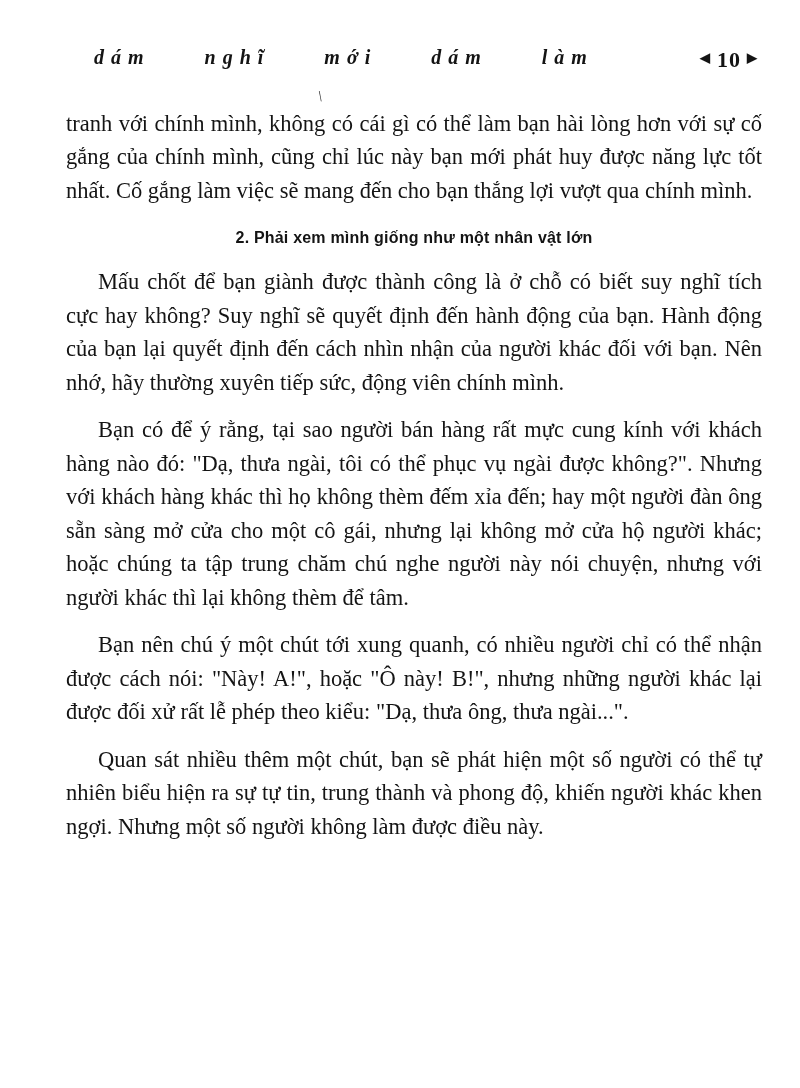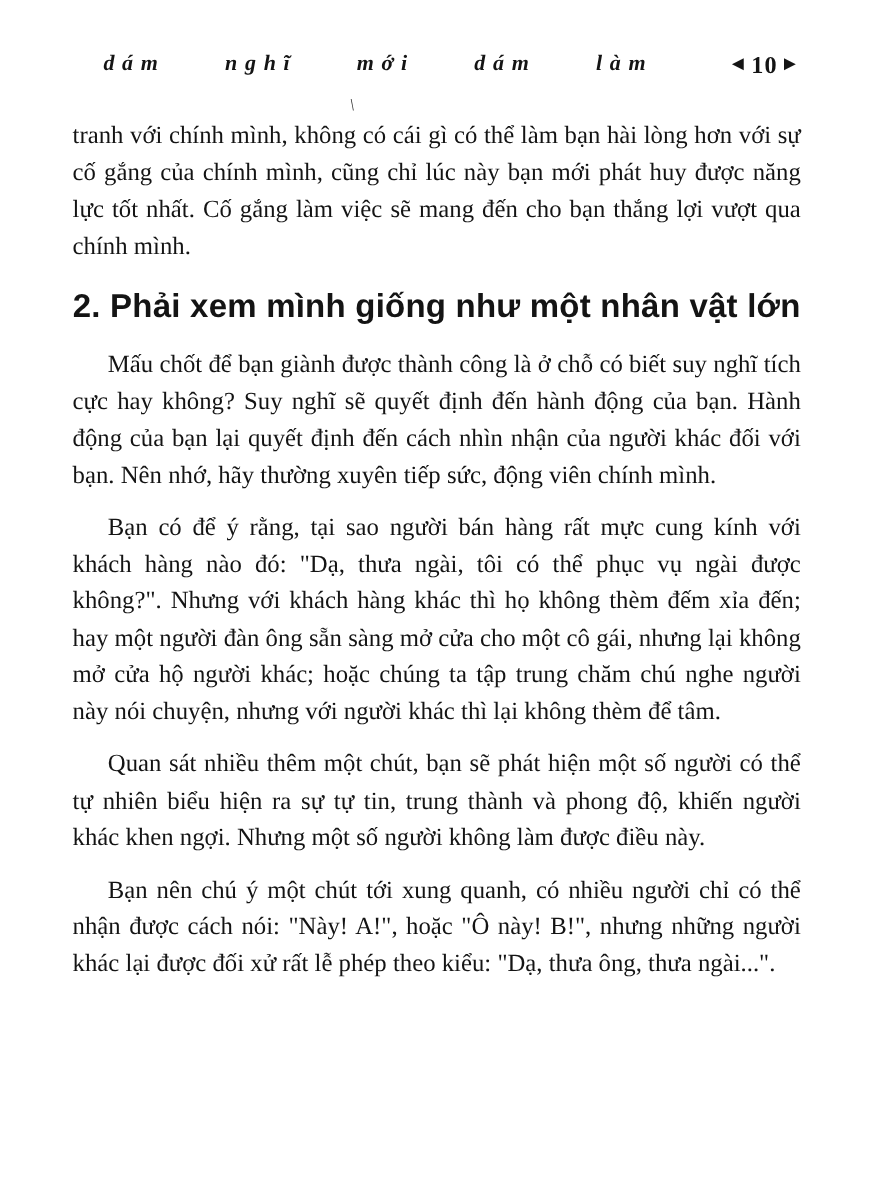--- a/index.html
+++ b/index.html
@@ -12,21 +12,21 @@
     height: 1088px;
     font-family: "Liberation Serif", serif;
     color: #141414;
     position: relative;
     overflow: hidden;
   }
   .page {
     box-sizing: border-box;
     width: 800px;
     height: 1088px;
-    padding: 46px 72px 20px 66px;
+    padding: 46px 38px 20px 66px;
   }
   
   .running-header {
     display: flex;
     align-items: baseline;
     justify-content: space-between;
     margin: 0 4px 6px 28px;
   }
   .header-title {
     font-style: italic;
@@ -69,21 +69,21 @@
     text-align: justify;
     text-indent: 32px;
     margin: 14px 0 12px 0;
   }
   .para.no-indent {
     text-indent: 0;
   }
   .section-heading {
     font-family: "Liberation Sans", sans-serif;
     font-weight: bold;
-    font-size: 30px;
+    font-size: 16px;
     text-align: center;
     letter-spacing: 0.2px;
     margin: 22px 0 18px 0;
   }
 </style>
 </head>
 <body>
 
 <div class="page">
 
@@ -101,19 +101,19 @@
   <div class="body-text">
 
     <p class="para no-indent">tranh với chính mình, không có cái gì có thể làm bạn hài lòng hơn với sự cố gắng của chính mình, cũng chỉ lúc này bạn mới phát huy được năng lực tốt nhất. Cố gắng làm việc sẽ mang đến cho bạn thắng lợi vượt qua chính mình.</p>
 
     <h2 class="section-heading">2. Phải xem mình giống như một nhân vật lớn</h2>
 
     <p class="para">Mấu chốt để bạn giành được thành công là ở chỗ có biết suy nghĩ tích cực hay không? Suy nghĩ sẽ quyết định đến hành động của bạn. Hành động của bạn lại quyết định đến cách nhìn nhận của người khác đối với bạn. Nên nhớ, hãy thường xuyên tiếp sức, động viên chính mình.</p>
 
     <p class="para">Bạn có để ý rằng, tại sao người bán hàng rất mực cung kính với khách hàng nào đó: "Dạ, thưa ngài, tôi có thể phục vụ ngài được không?". Nhưng với khách hàng khác thì họ không thèm đếm xỉa đến; hay một người đàn ông sẵn sàng mở cửa cho một cô gái, nhưng lại không mở cửa hộ người khác; hoặc chúng ta tập trung chăm chú nghe người này nói chuyện, nhưng với người khác thì lại không thèm để tâm.</p>
 
+    <p class="para">Bạn nên chú ý một chút tới xung quanh, có nhiều người chỉ có thể nhận được cách nói: "Này! A!", hoặc "Ô này! B!", nhưng những người khác lại được đối xử rất lễ phép theo kiểu: "Dạ, thưa ông, thưa ngài...".</p>
+
     <p class="para">Quan sát nhiều thêm một chút, bạn sẽ phát hiện một số người có thể tự nhiên biểu hiện ra sự tự tin, trung thành và phong độ, khiến người khác khen ngợi. Nhưng một số người không làm được điều này.</p>
-
-    <p class="para">Bạn nên chú ý một chút tới xung quanh, có nhiều người chỉ có thể nhận được cách nói: "Này! A!", hoặc "Ô này! B!", nhưng những người khác lại được đối xử rất lễ phép theo kiểu: "Dạ, thưa ông, thưa ngài...".</p>
 
   </div>
 
 </div>
 
 </body></html>

